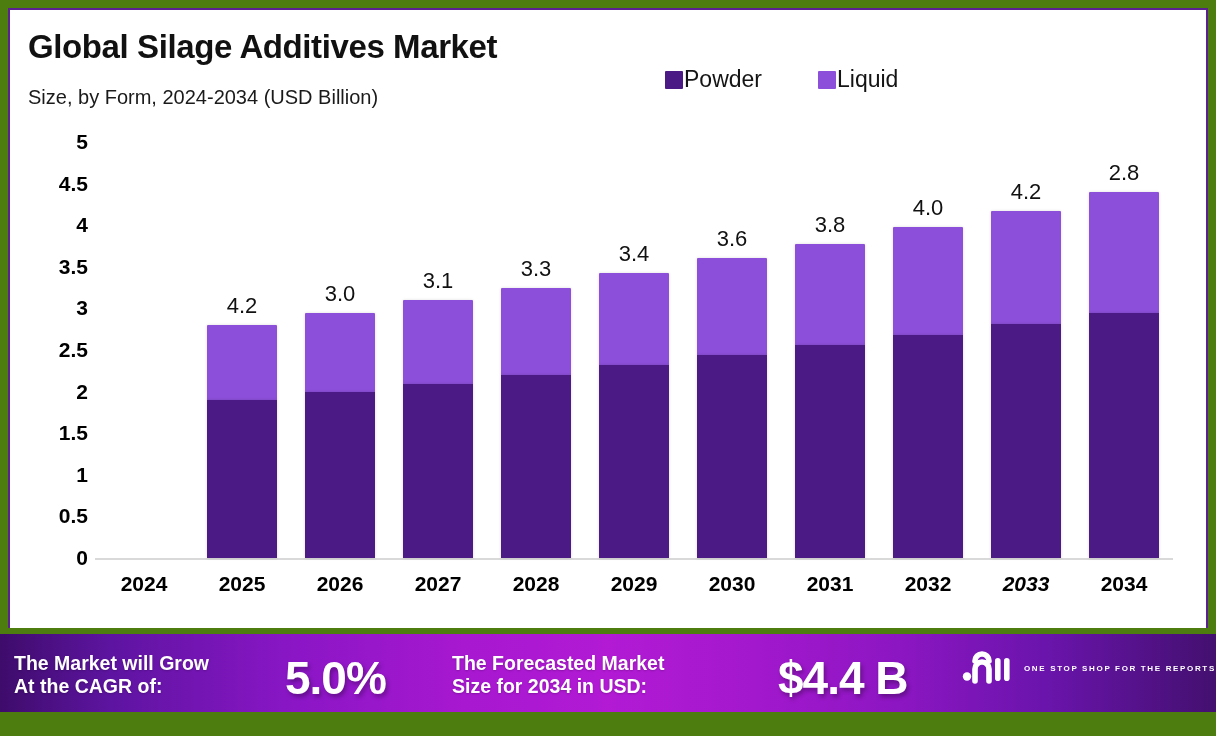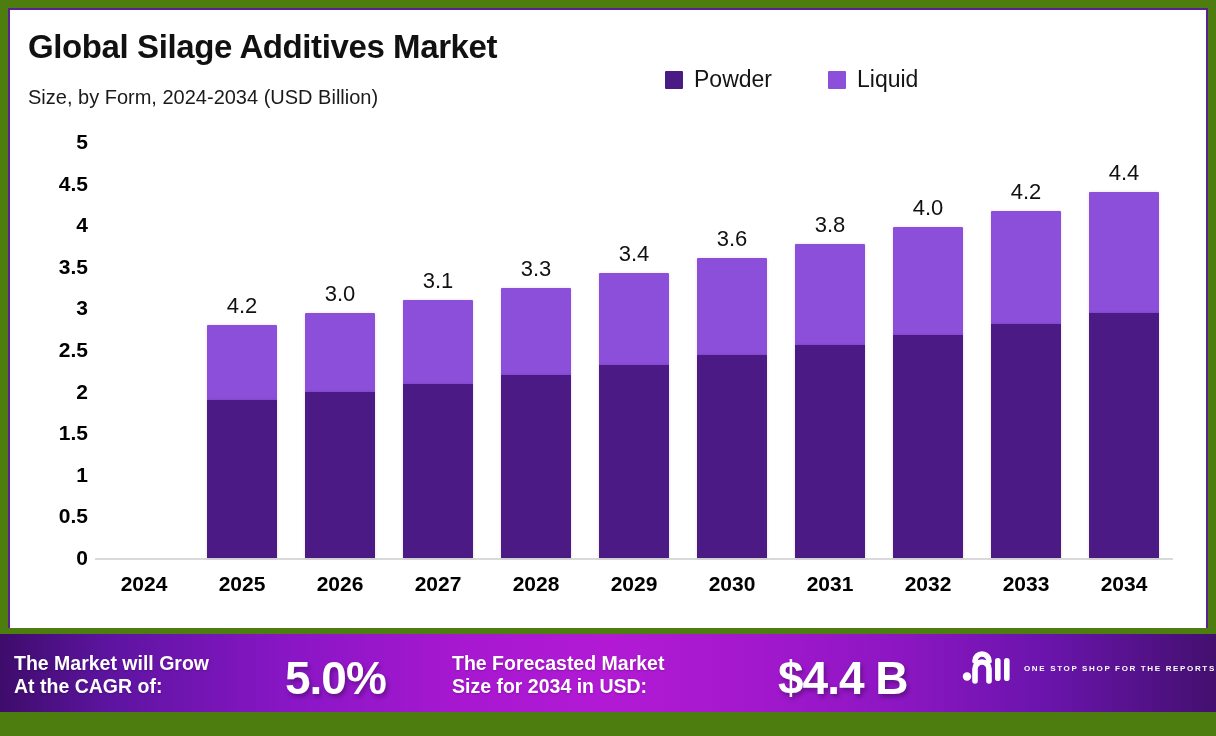--- a/index.html
+++ b/index.html
@@ -45,21 +45,21 @@
   .legend {
     position: absolute;
     left: 665px; top: 66px;
     display: flex;
     align-items: center;
     gap: 56px;
   }
   .legend-item {
     display: flex;
     align-items: center;
-    gap: 11px;
+    gap: 1px;
   }
   .legend-swatch {
     width: 18px; height: 18px;
     display: block;
     border-radius: 1px;
   }
   .legend-label {
     font-size: 23px;
     color: #141414;
     white-space: nowrap;
@@ -268,35 +268,35 @@
         <span class="bar-value" style="bottom: 337.136px;">4.0</span>
       </div>
       <div class="bar-group" style="left: 931px; width: 70px; height: 346.944px;">
         <span class="seg seg-liquid" style="height: 113.152px; background: rgb(140, 79, 217);"></span>
         <span class="seg seg-powder" style="height: 233.792px; background: rgb(76, 26, 133);"></span>
         <span class="bar-value" style="bottom: 352.944px;">4.2</span>
       </div>
       <div class="bar-group" style="left: 1029px; width: 70px; height: 366.08px;">
         <span class="seg seg-liquid" style="height: 120.64px; background: rgb(140, 79, 217);"></span>
         <span class="seg seg-powder" style="height: 245.44px; background: rgb(76, 26, 133);"></span>
-        <span class="bar-value" style="bottom: 372.08px;">4.4</span>
+        <span class="bar-value" style="bottom: 372.08px;">2.8</span>
       </div>
     </div>
 
   <div class="x-axis-labels" id="x-axis">
       <div class="x-tick" style="left: 49px;">2024</div>
       <div class="x-tick" style="left: 147px;">2025</div>
       <div class="x-tick" style="left: 245px;">2026</div>
       <div class="x-tick" style="left: 343px;">2027</div>
       <div class="x-tick" style="left: 441px;">2028</div>
       <div class="x-tick" style="left: 539px;">2029</div>
       <div class="x-tick" style="left: 637px;">2030</div>
       <div class="x-tick" style="left: 735px;">2031</div>
       <div class="x-tick" style="left: 833px;">2032</div>
-      <div class="x-tick" style="left: 931px;">2033</div>
+      <div class="x-tick" style="left: 931px; font-style: italic;">2033</div>
       <div class="x-tick" style="left: 1029px;">2034</div>
     </div>
 
   <div class="banner">
     <div class="banner-text cagr-label">
       <span>The Market will Grow</span><br>
       <span>At the CAGR of:</span>
     </div>
     <div class="banner-big cagr-value">5.0%</div>
     <div class="banner-text size-label">

